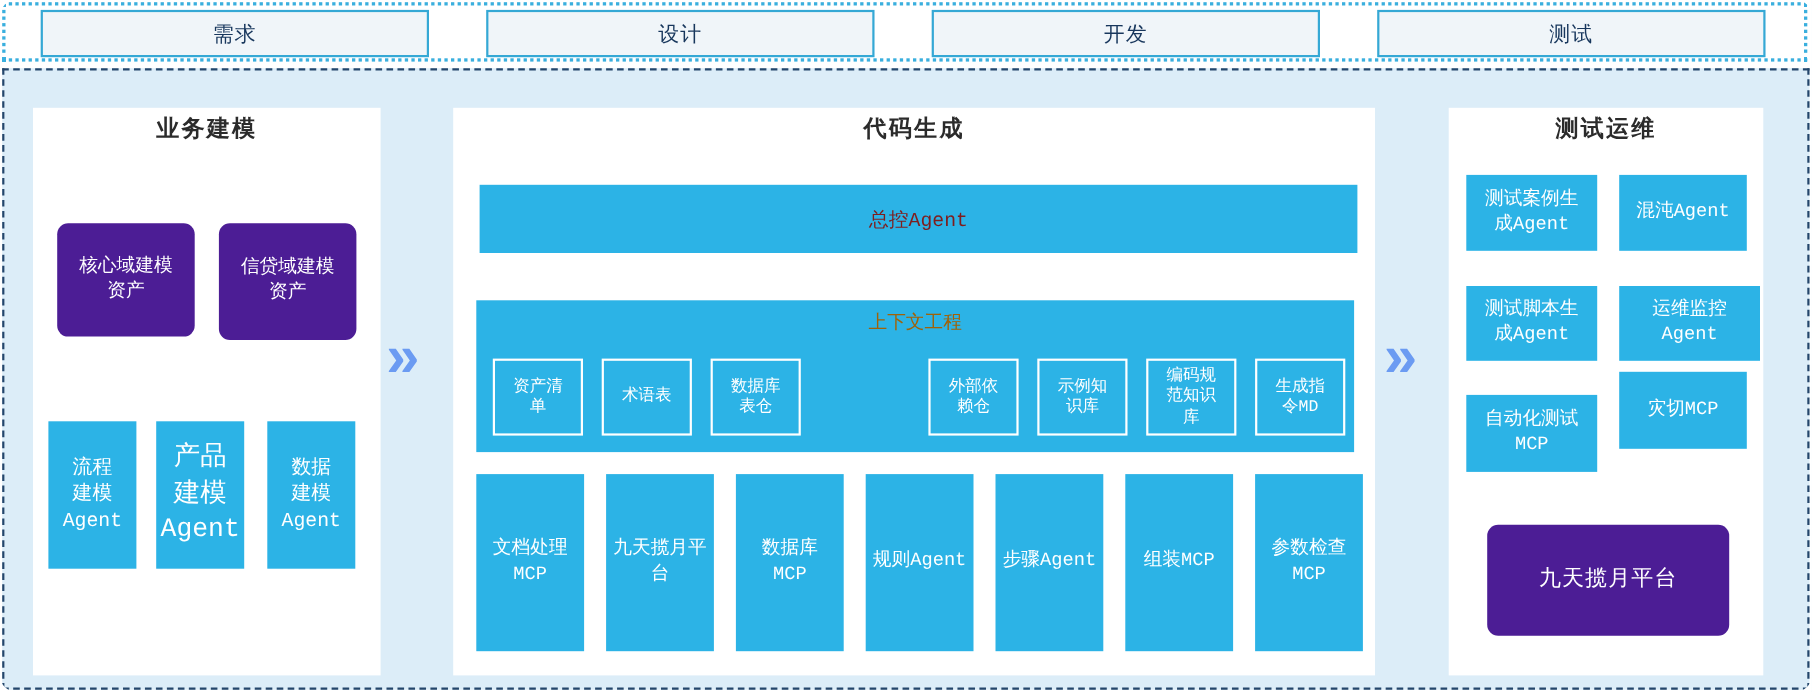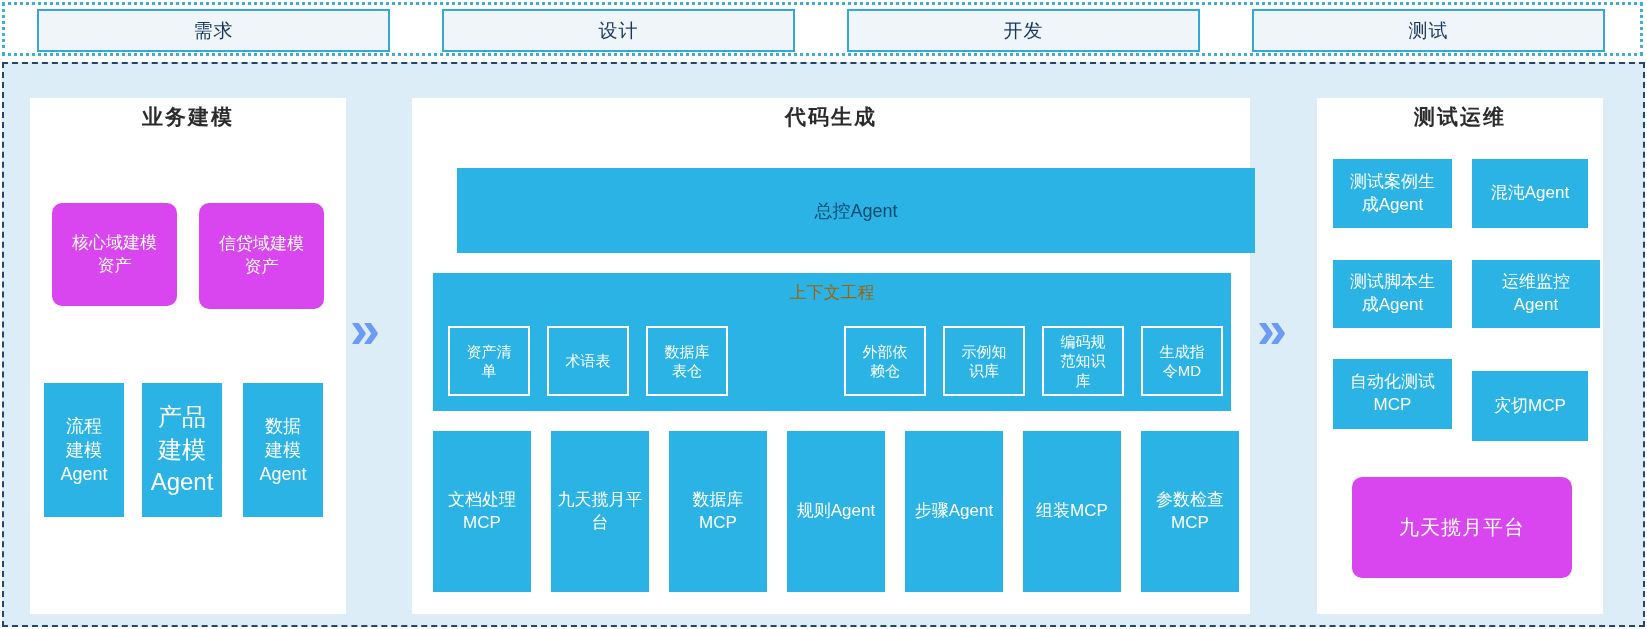--- a/index.html
+++ b/index.html
@@ -1,17 +1,17 @@
 <!DOCTYPE html>
 <html><head>
 <meta charset="utf-8">
 <style>
   html,body{margin:0;padding:0;background:#fff;}
   .page{position:relative;width:1647px;height:629px;background:#ffffff;
-        font-family:Liberation Sans, sans-serif;overflow:hidden;}
+        font-family:Liberation Mono, monospace;overflow:hidden;border-radius:15px;}
 
   
   .phase-band{position:absolute;left:2px;top:2px;width:1641px;height:54px;
               border:3px dotted #3AAFDE;background:#ffffff;box-sizing:border-box;}
   .phase-box{position:absolute;top:9px;width:353px;height:43px;box-sizing:border-box;
              background:#F0F5F9;border:2px solid #35A8D5;color:#17365C;
              display:flex;align-items:center;justify-content:center;
              font-size:19px;letter-spacing:1px;}
 
   
@@ -19,24 +19,24 @@
                border:2px dashed #24466B;background:#DCEDF8;box-sizing:border-box;}
 
   .panel{position:absolute;top:98px;height:516px;background:#ffffff;}
   .panel-title{position:absolute;top:103px;text-align:center;color:#2B2B2B;
                font-size:21px;font-weight:bold;letter-spacing:2px;}
 
   .box{position:absolute;box-sizing:border-box;color:#ffffff;text-align:center;
        display:flex;align-items:center;justify-content:center;
        white-space:pre-line;line-height:1.35;}
   .cyan{background:#2CB3E6;}
-  .navy{background:#d946ef;border-radius:10px;}
+  .navy{background:#4c1d95;border-radius:10px;}
 
-  .master-bar{position:absolute;left:457px;top:168px;width:798px;height:85px;
-              background:#2CB3E6;color:#0c4a6e;display:flex;align-items:center;
+  .master-bar{position:absolute;left:436px;top:168px;width:798px;height:62px;
+              background:#2CB3E6;color:#7f1d1d;display:flex;align-items:center;
               justify-content:center;font-size:18px;}
   .context-section{position:absolute;left:433px;top:273px;width:798px;height:138px;
                    background:#2CB3E6;}
   .context-title{position:absolute;left:433px;top:281px;width:798px;text-align:center;
                  color:#a16207;font-size:17px;}
   .context-item{top:326px;height:70px;width:82px;border:2px solid #ffffff;
                 background:#2CB3E6;font-size:15px;line-height:1.3;}
   .tool-box{top:431px;height:161px;width:98px;font-size:17px;}
 
   .chevron{position:absolute;color:#6B9BF2;font-size:54px;font-weight:bold;
@@ -111,16 +111,16 @@
   <div class="panel-title" style="left:1317px;width:286px">测试运维</div>
   <div class="box cyan" style="left:1333px;top:159px;width:119px;height:69px;font-size:17px">测试案例生
 成Agent</div>
   <div class="box cyan" style="left:1472px;top:159px;width:116px;height:69px;font-size:17px">混沌Agent</div>
   <div class="box cyan" style="left:1333px;top:260px;width:119px;height:68px;font-size:17px">测试脚本生
 成Agent</div>
   <div class="box cyan" style="left:1472px;top:260px;width:128px;height:68px;font-size:17px">运维监控
 Agent</div>
   <div class="box cyan" style="left:1333px;top:359px;width:119px;height:70px;font-size:17px">自动化测试
 MCP</div>
-  <div class="box cyan" style="left:1472px;top:371px;width:116px;height:70px;font-size:17px">灾切MCP</div>
+  <div class="box cyan" style="left:1472px;top:338px;width:116px;height:70px;font-size:17px">灾切MCP</div>
   <div class="box navy" style="left:1352px;top:477px;width:220px;height:101px;font-size:20px;letter-spacing:1px">九天揽月平台</div>
 
 </div>
 
 </body></html>

